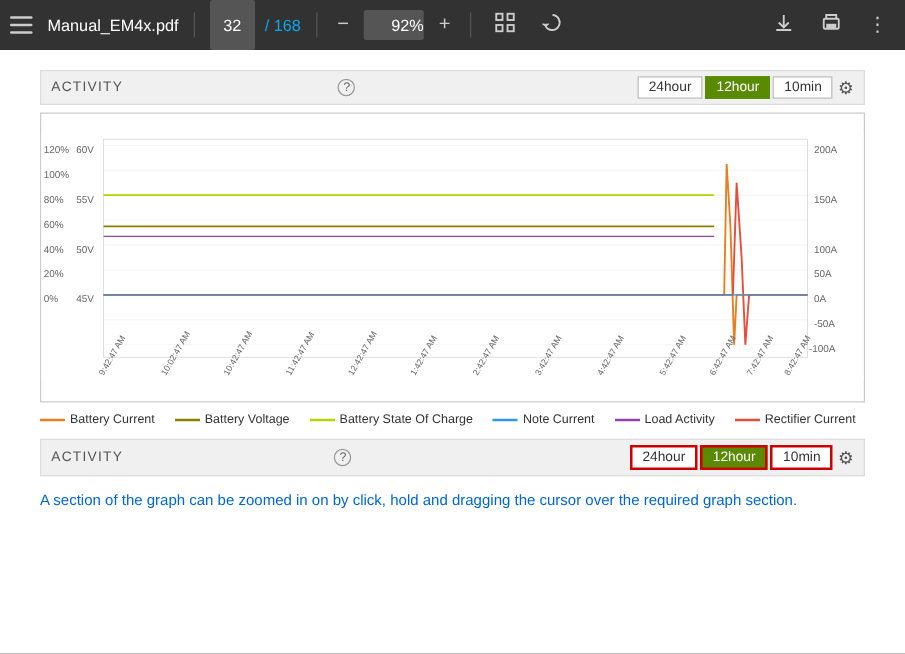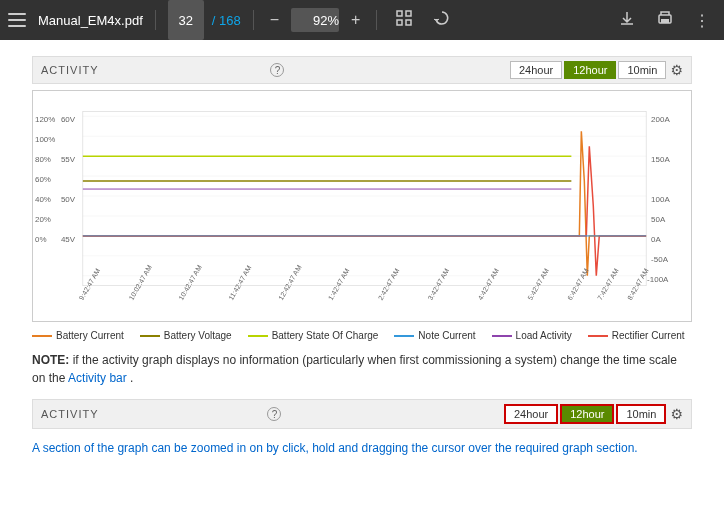--- a/index.html
+++ b/index.html
@@ -407,26 +407,20 @@
     <div class="legend-item">
       <div class="legend-line" style="background:#8e44ad;"></div>
       <span>Load Activity</span>
     </div>
     <div class="legend-item">
       <div class="legend-line" style="background:#e74c3c;"></div>
       <span>Rectifier Current</span>
     </div>
   </div>
 
-  <p class="note-text">
-    <strong>Note:</strong>
-    <span> if the activity graph displays no information (particularly when first commissioning a system) change the time scale on the </span>
-    <a href="#">Activity bar</a>
-    <span>.</span>
-  </p>
 
   <div class="activity-bar-2">
     <span class="activity-label">ACTIVITY</span>
     <span class="activity-help">?</span>
     <div style="flex:1"></div>
     <div class="time-btns">
       <button class="time-btn-outlined normal">24hour</button>
       <button class="time-btn-outlined active" style="background:#5a8a00;color:#fff;">12hour</button>
       <button class="time-btn-outlined normal">10min</button>
     </div>

